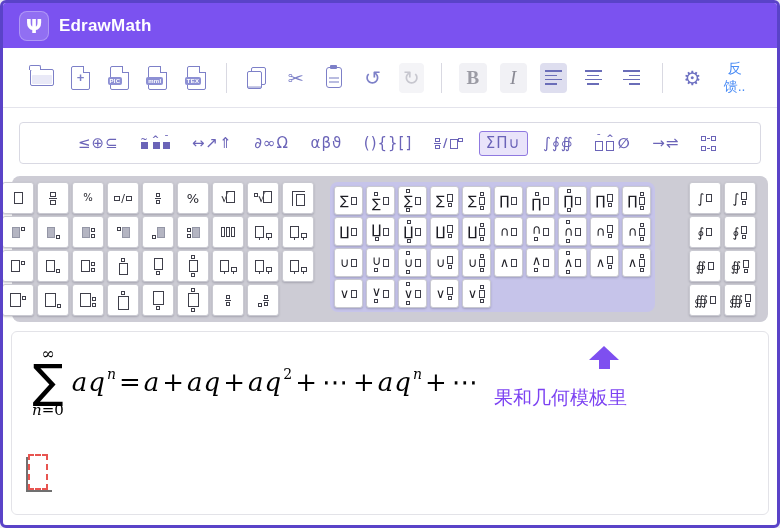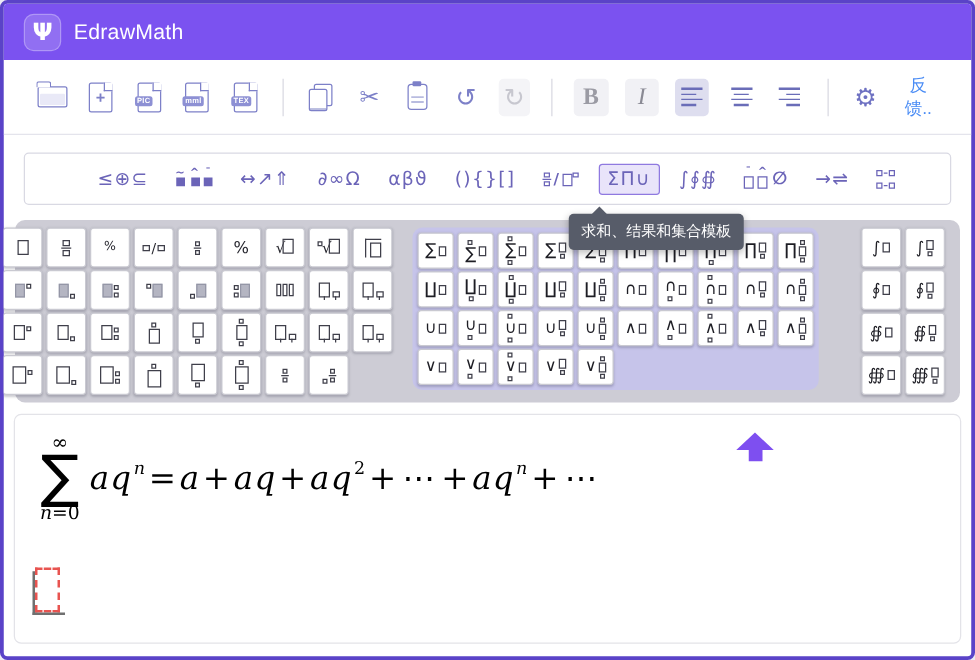--- a/index.html
+++ b/index.html
@@ -7,21 +7,21 @@
   body { font-family:"Liberation Sans", sans-serif; }
 
   .win { width:780px; height:528px; border:3px solid #5a43c8; border-radius:6px;
          background:#fff; overflow:hidden; position:relative; }
 
   
   .hdr { height:45px; background:#7b52f0; display:flex; align-items:center; padding:0 16px; }
   .logo { width:30px; height:30px; border-radius:8px; background:rgba(255,255,255,.17);
           border:1px solid rgba(255,255,255,.28); color:#fff; font-size:19px; font-weight:bold;
           display:flex; align-items:center; justify-content:center; font-family:"DejaVu Sans",sans-serif; }
-  .title { color:#fff; font-size:17px; font-weight:normal; margin-left:10px; letter-spacing:.2px; }
+  .title { color:#fff; font-size:17px; font-weight:bold; margin-left:10px; letter-spacing:.2px; }
 
   
   .toolbar { height:60px; border-bottom:1px solid #e4e4ec; display:flex; align-items:center;
              padding:0 26px; gap:13px; background:#fff; }
   .tbi { display:inline-flex; align-items:center; justify-content:center; width:28px; height:30px;
          background:none; border:none; cursor:pointer; color:#7d80c8; position:relative; }
   .tbi.boxed { background:#f1f1f5; border-radius:4px; width:30px; }
   .tbi.activealign { background:#dedeef; border-radius:4px; width:30px; }
   .tbi.redo { background:#f4f4f7; border-radius:4px; color:#c7c7cf; }
   .tbdiv { width:1px; height:30px; background:#d9d9e2; margin:0 4px; }
@@ -916,40 +916,37 @@
               <span class="ncol">
                 <i class="rb"></i>
                 <i class="sb"></i>
               </span>
             </span>
           </button>
         </div>
       </div>
   </div>
 
-  <div class="tip">
-    <span class="caret"></span>
-    <span>求和、结果和集合模板</span>
-  </div>
 
   <div class="canvas">
     <div class="formula">
       <span class="sig">
         <span class="fup">∞</span>
         <span class="fop">∑</span>
         <span class="flo"><i class="it">n</i><span>=0</span></span>
       </span>
       <span class="fterms" id="fTerms"><span class="it">aq</span><sup class="it">n</sup><span class="op-u">=</span><span class="it">a</span><span class="op-u">+</span><span class="it">aq</span><span class="op-u">+</span><span class="it">aq</span><sup class="">2</sup><span class="op-u">+</span><span class="op-u">⋯</span><span class="op-u">+</span><span class="it">aq</span><sup class="it">n</sup><span class="op-u">+</span><span class="op-u">⋯</span></span>
     </div>
 
     <div class="slot">
       <span class="dash"></span>
     </div>
 
     <div class="note-arrow">
       <div class="tri"></div>
         <div class="stem"></div>
     </div>
     <div class="note-text">
+      <div>果和几何模板里</div>
     </div>
   </div>
 
 </div>
 
 </body></html>

